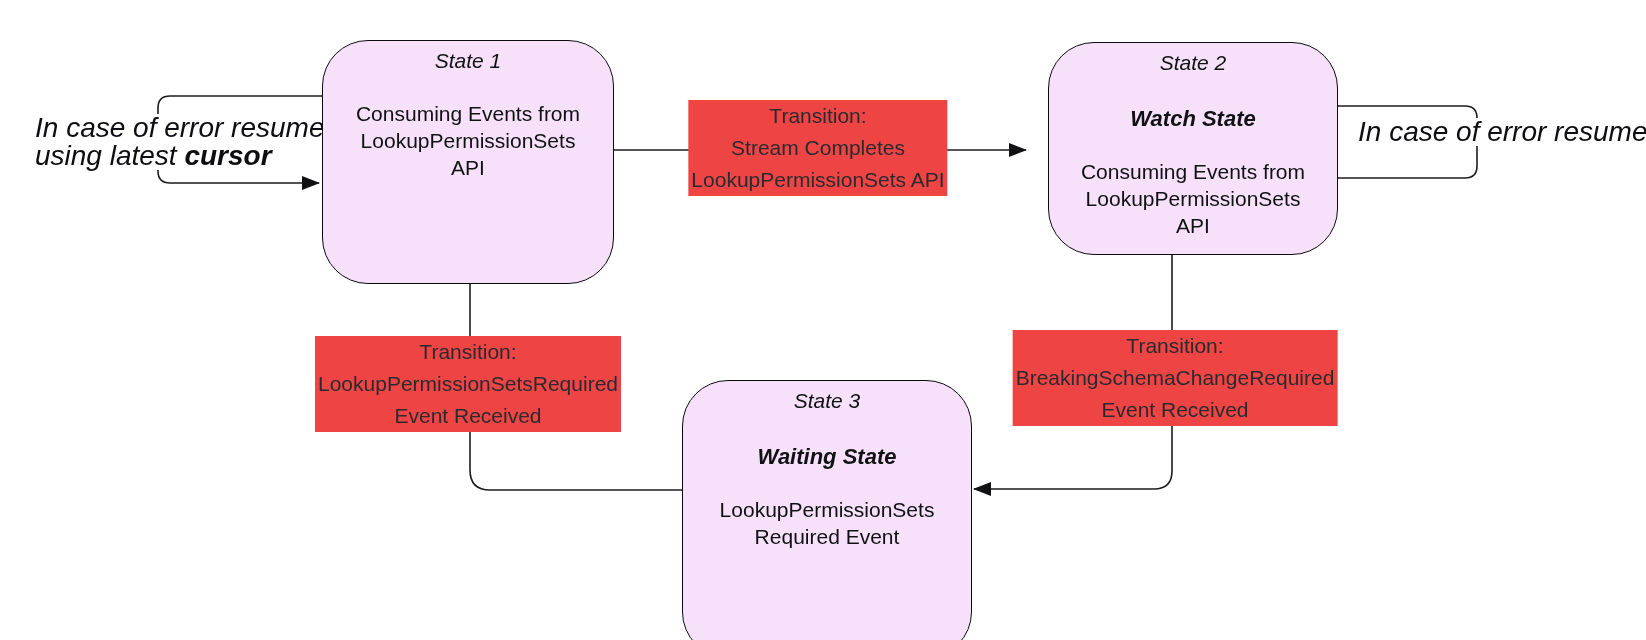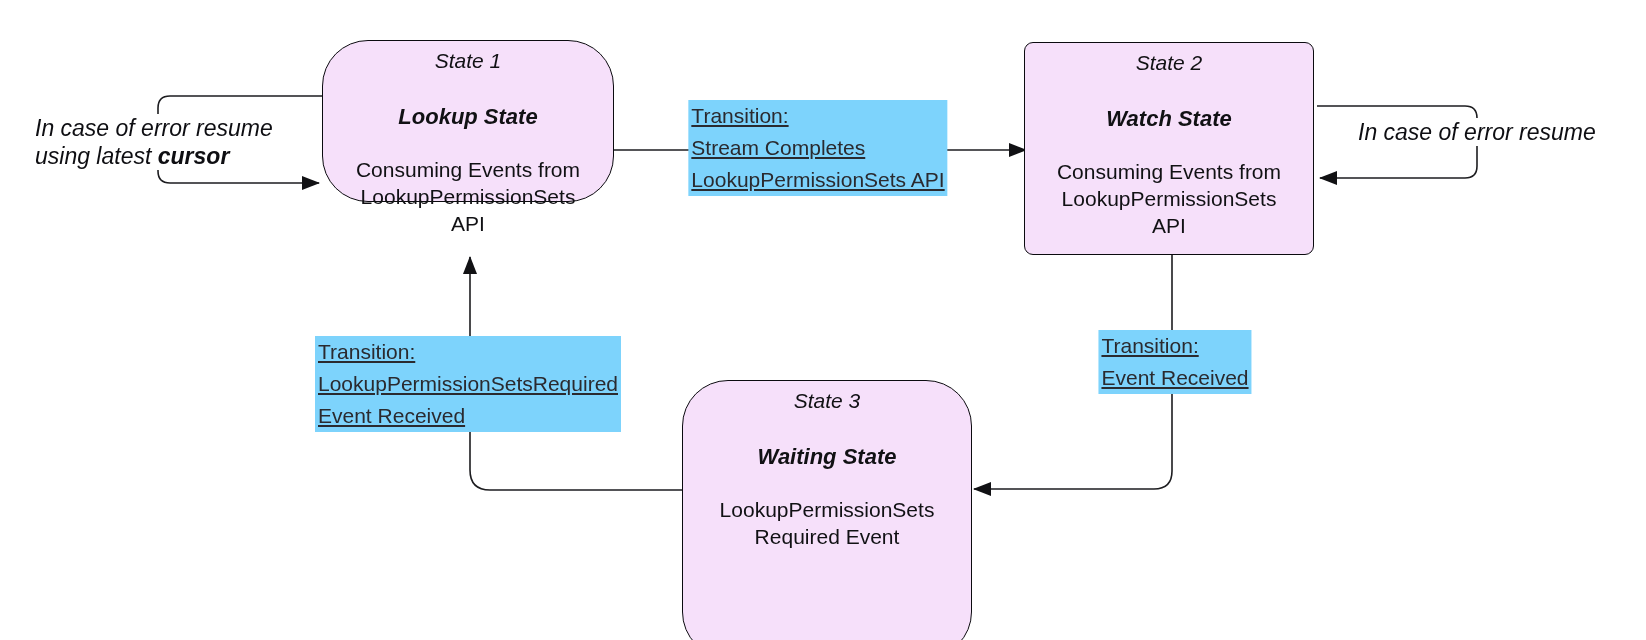--- a/index.html
+++ b/index.html
@@ -11,40 +11,39 @@
 
   
   .state {
     position:absolute; box-sizing:border-box;
     background:#F6E0FA; border:1.5px solid #0b0b0f; border-radius:46px;
     text-align:center;
   }
   .state-id   { margin-top:7px;  font-style:italic; font-size:21px; line-height:26px; }
   .state-name { margin-top:30px; font-style:italic; font-weight:bold; font-size:22px; line-height:26px; }
   .state-desc { margin-top:26px; font-size:21px; line-height:27px; }
-  #state1 { left:322px;  top:40px;  width:292px; height:162px; }
-  #state2 { left:1024px; top:42px;  width:290px; height:213px;border-radius:9px; }
+  #state1 { left:322px;  top:40px;  width:292px; height:244px; }
+  #state2 { left:1048px; top:42px;  width:290px; height:213px; }
   #state3 { left:682px;  top:380px; width:290px; height:278px; }
 
   
   .tlabel {
     position:absolute; transform:translateX(-50%);
-    background:#7dd3fc; padding:0 3px;
-    font-size:21px; line-height:32px; color:#2a2a2f;
+    background:#ef4444; padding:0 3px;
+    text-align:center; font-size:21px; line-height:32px; color:#2a2a2f;
     white-space:nowrap;
-    text-decoration:underline;
   }
   #t12 { left:818px;  top:100px; }
   #t23 { left:1175px; top:330px; }
   #t31 { left:468px;  top:336px; }
 
   
   .looplabel {
     position:absolute; background:#ffffff; padding:0 2px;
-    font-style:italic; font-size:23px; line-height:28px; color:#0e0e12;
+    font-style:italic; font-size:28px; line-height:28px; color:#0e0e12;
     white-space:nowrap;
   }
   #loop-left-label  { left:33px;   top:114px; }
   #loop-right-label { left:1356px; top:118px; }
   .looplabel b { font-weight:bold; }
 </style>
 </head>
 <body>
 
 <div class="canvas">
@@ -64,39 +63,39 @@
     </g>
   </svg>
 
   <div class="tlabel" id="t12">
     <div>Transition:</div>
     <div>Stream Completes</div>
     <div>LookupPermissionSets API</div>
   </div>
   <div class="tlabel" id="t23">
     <div>Transition:</div>
+    <div>BreakingSchemaChangeRequired</div>
     <div>Event Received</div>
   </div>
   <div class="tlabel" id="t31">
     <div>Transition:</div>
     <div>LookupPermissionSetsRequired</div>
     <div>Event Received</div>
   </div>
 
   <div class="looplabel" id="loop-left-label">
     <div>In case of error resume</div>
     <div><span>using latest </span><b>cursor</b></div>
   </div>
   <div class="looplabel" id="loop-right-label">
     <div>In case of error resume</div>
   </div>
 
   <div class="state" id="state1">
     <div class="state-id">State 1</div>
-    <div class="state-name">Lookup State</div>
     <div class="state-desc">
       <div>Consuming Events from</div>
       <div>LookupPermissionSets</div>
       <div>API</div>
     </div>
   </div>
 
   <div class="state" id="state2">
     <div class="state-id">State 2</div>
     <div class="state-name">Watch State</div>

